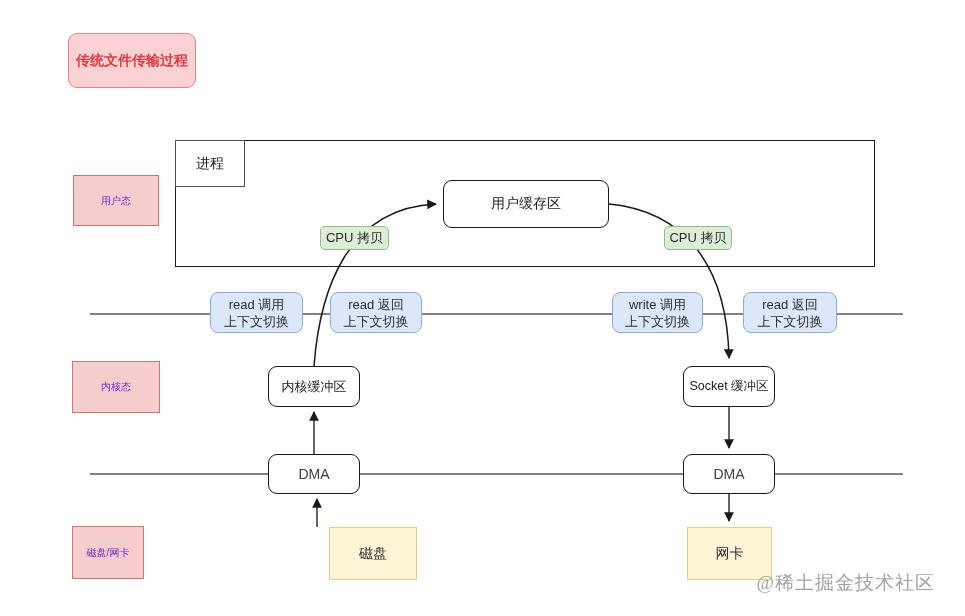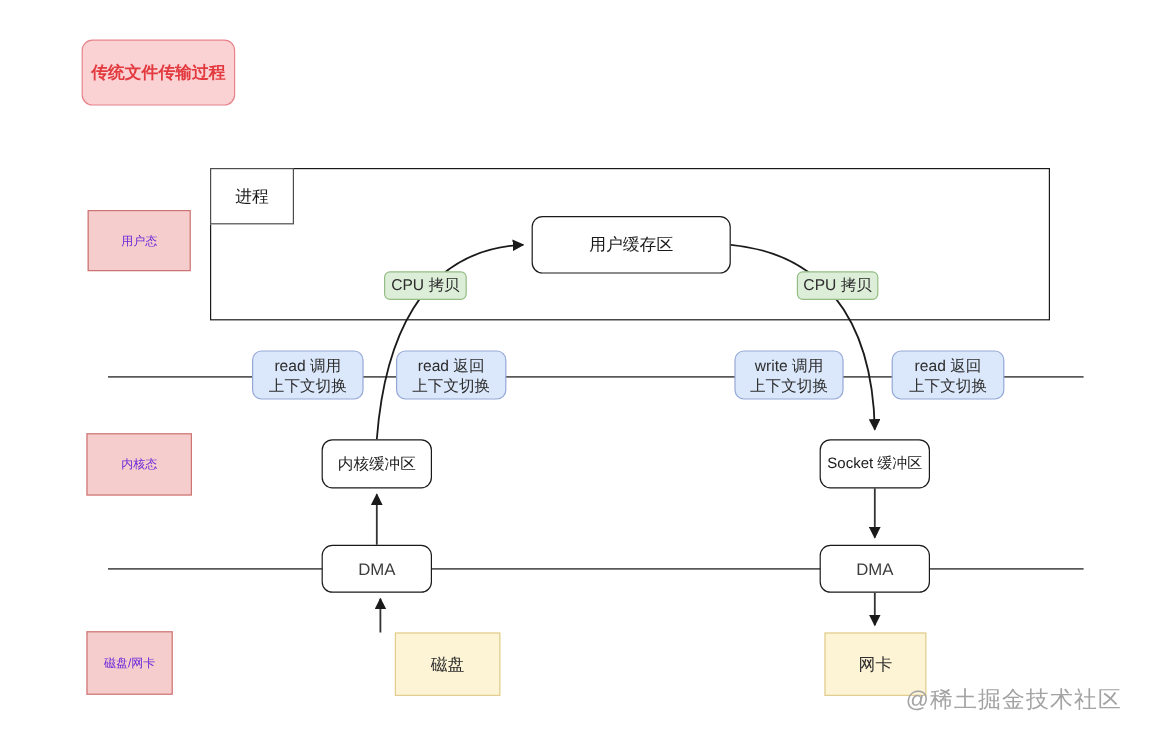--- a/index.html
+++ b/index.html
@@ -81,21 +81,21 @@
   .yellow-node {
     background: #fdf3d5; border: 1px solid #e0cd8f;
     color: #2d2d2d; font-size: 14px;
   }
   .disk-node { left: 284px; top: 527px; width: 88px; height: 53px; margin-left: 45px; }
   .nic-node  { left: 687px; top: 527px; width: 85px; height: 53px; }
 
   .watermark {
     position: absolute; z-index: 3;
     right: 30px; top: 570px;
-    color: #a3a3a3; font-size: 19px; letter-spacing: 1px;
+    color: #a3a3a3; font-size: 19px; letter-spacing: 1px; font-family: Liberation Serif, serif;
   }
 </style>
 </head>
 <body>
 
 <div class="canvas">
 
   <svg class="wires" width="965" height="616" viewBox="0 0 965 616">
     <defs>
       <marker id="arrow" viewBox="0 0 10 10" refX="9" refY="5" markerWidth="6.5" markerHeight="6.5" orient="auto-start-reverse">

